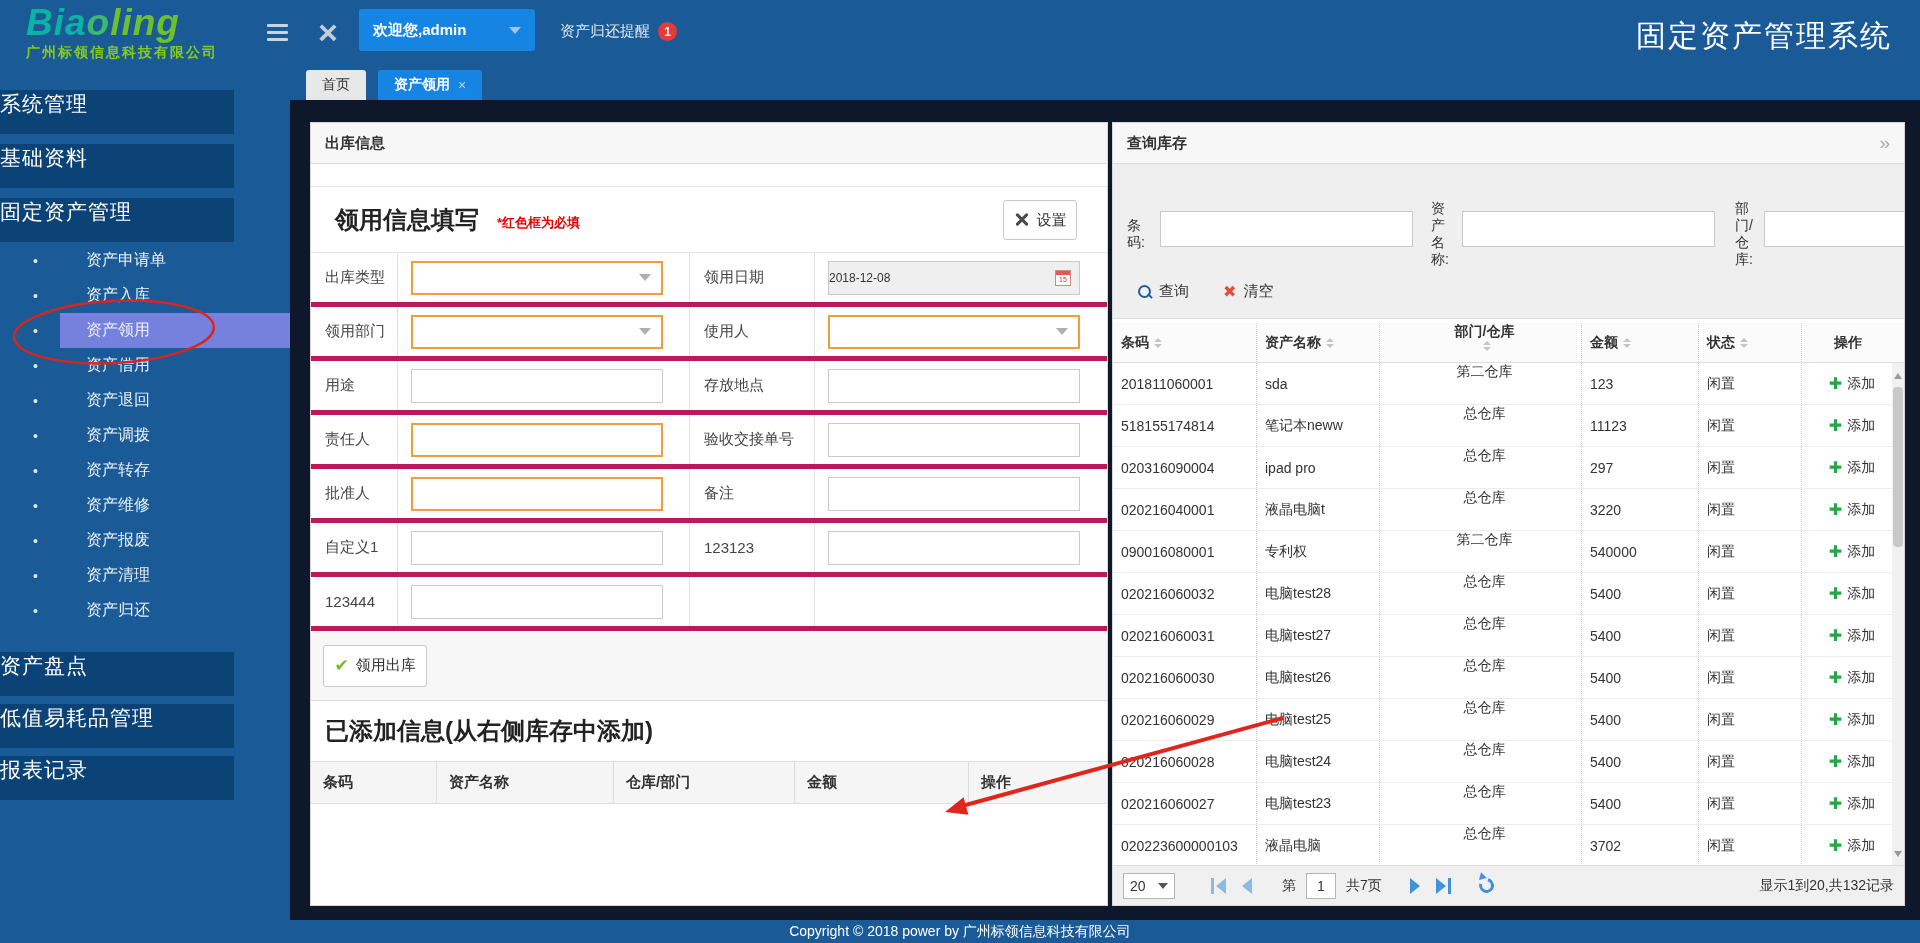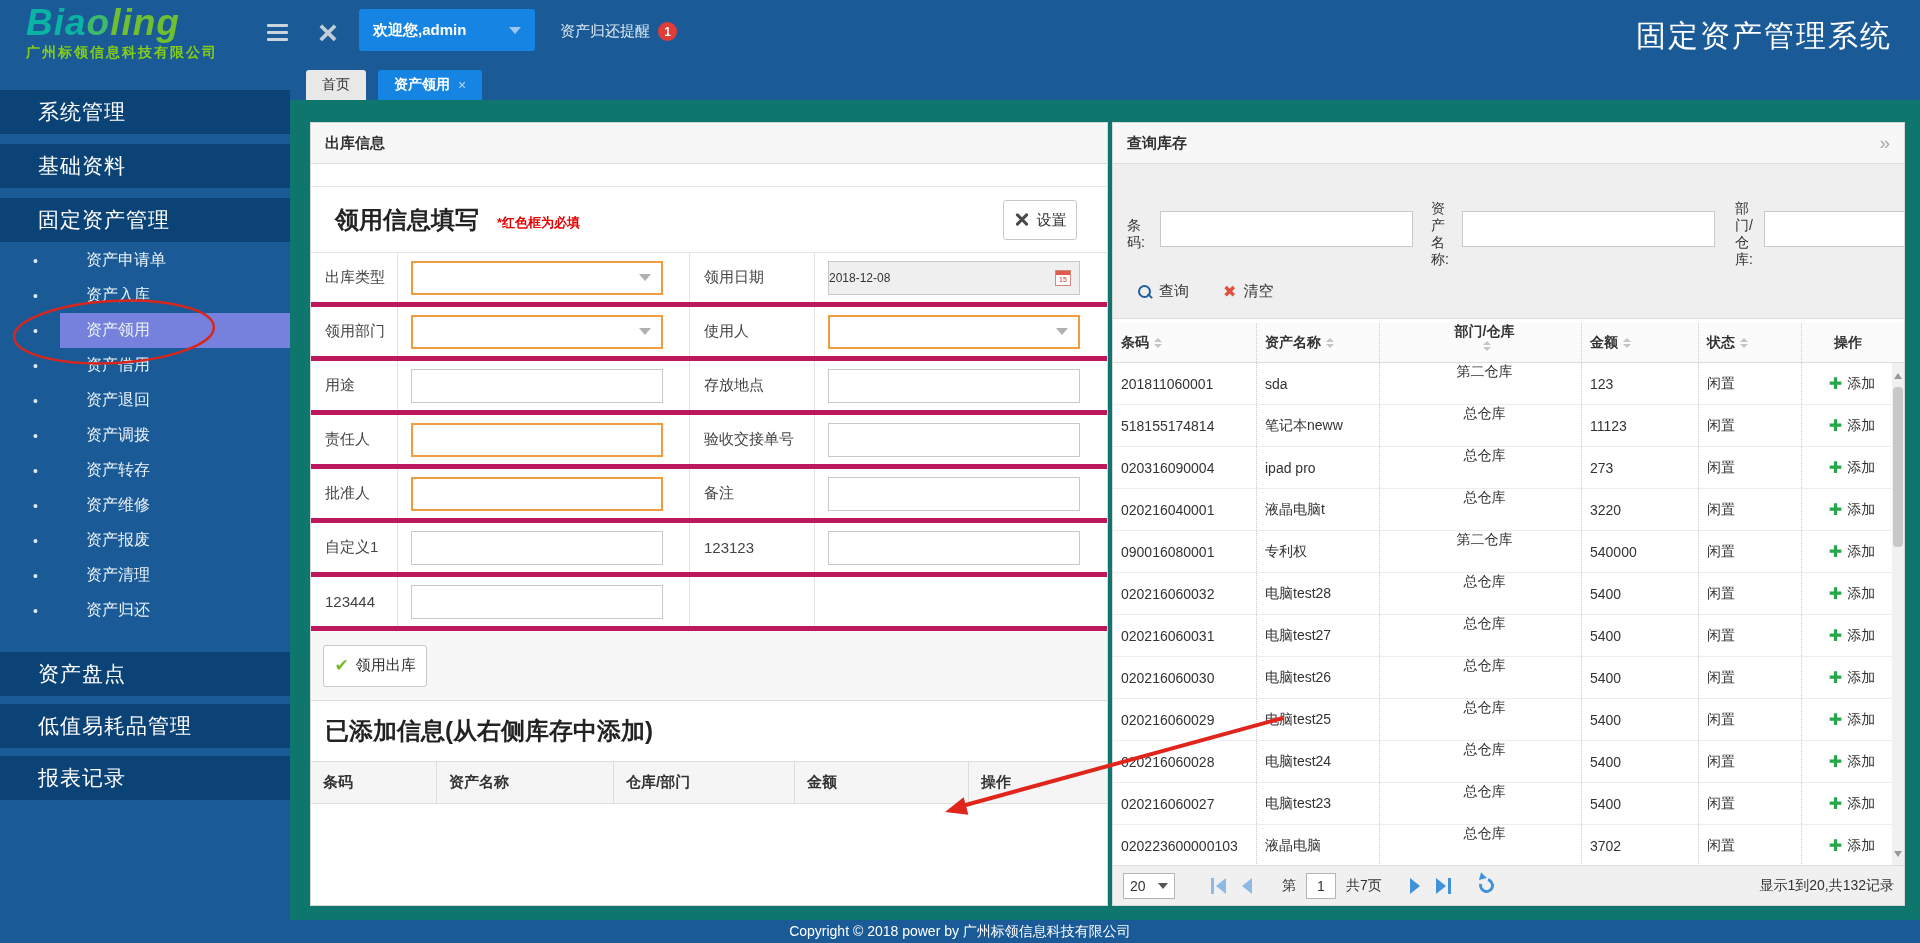--- a/index.html
+++ b/index.html
@@ -23,30 +23,30 @@
 
   
   .tabstrip { position:absolute; left:290px; top:68px; width:1630px; height:32px; background:#1a5b97; z-index:4; display:flex; align-items:flex-end; padding-left:16px; gap:12px; }
   .tab { height:30px; padding:0 16px; display:flex; align-items:center; gap:8px; font-size:14px; border-radius:3px 3px 0 0; cursor:pointer; }
   .tab.inactive { background:#e8e8e8; color:#333; }
   .tab.active { background:#1584e2; color:#fff; font-weight:bold; }
   .tab .tab-x { color:#bcd6f0; font-size:14px; font-weight:normal; }
 
   
   .sidebar { position:absolute; left:0; top:68px; width:290px; height:852px; background:#1a5b97; z-index:3; }
-  .side-band { position:absolute; left:0; width:290px; height:44px; background:#0c4377; color:#fff; font-size:21px; display:flex; align-items:center; padding-left:38px; cursor:pointer; letter-spacing:1px; }
+  .side-band { position:absolute; left:0; width:234px; height:44px; background:#0c4377; color:#fff; font-size:21px; display:flex; align-items:flex-start; cursor:pointer; letter-spacing:1px; }
   .side-menu { position:absolute; left:0; top:175px; width:290px; }
   .side-item { position:relative; height:35px; display:flex; align-items:center; cursor:pointer; }
   .side-item .bullet { position:absolute; left:33px; color:#dfe9f2; font-size:14px; }
   .side-item .bullet::before { content:"•"; }
   .side-item .side-item-label { margin-left:86px; color:#e9f1f8; font-size:16px; position:relative; z-index:1; }
   .side-item.selected { background:linear-gradient(to right, transparent 60px, #7680dd 60px); }
 
   
-  .main { position:absolute; left:290px; top:100px; width:1630px; height:820px; background:#0f766e; }
+  .main { position:absolute; left:290px; top:100px; width:1630px; height:820px; background:#0f172a; }
   .panel { position:absolute; background:#fff; border:1px solid #d7d7d7; }
   .panel-header { height:41px; background:#f7f7f7; border-bottom:1px solid #ddd; display:flex; align-items:center; padding:0 14px; font-size:15px; font-weight:bold; color:#333; }
 
   
   .left-panel { left:20px; top:22px; width:798px; height:784px; }
   .lp-space { height:23px; border-bottom:1px solid #e5e5e5; }
   .lp-titlerow { height:65px; position:relative; display:flex; align-items:center; padding-left:24px; }
   .form-title { font-size:24px; font-weight:bold; color:#222; }
   .required-note { font-size:13px; font-weight:bold; color:#e60000; margin-left:18px; margin-top:6px; }
   .settings-btn { position:absolute; right:30px; top:13px; width:74px; height:40px; border:1px solid #c8c8c8; border-radius:3px; background:#fff; display:flex; align-items:center; justify-content:center; gap:7px; font-size:15px; color:#333; cursor:pointer; }
@@ -438,21 +438,21 @@
                   <span class="plus"></span>
                   <span>添加</span>
                 </span>
               </div>
             </div>
 
             <div class="srow">
               <div class="c c0">020316090004</div>
               <div class="c c1">ipad pro</div>
               <div class="c c2">总仓库</div>
-              <div class="c c3">273</div>
+              <div class="c c3">297</div>
               <div class="c c4">闲置</div>
               <div class="c c5">
                 <span class="add-act">
                   <span class="plus"></span>
                   <span>添加</span>
                 </span>
               </div>
             </div>
 
             <div class="srow">

